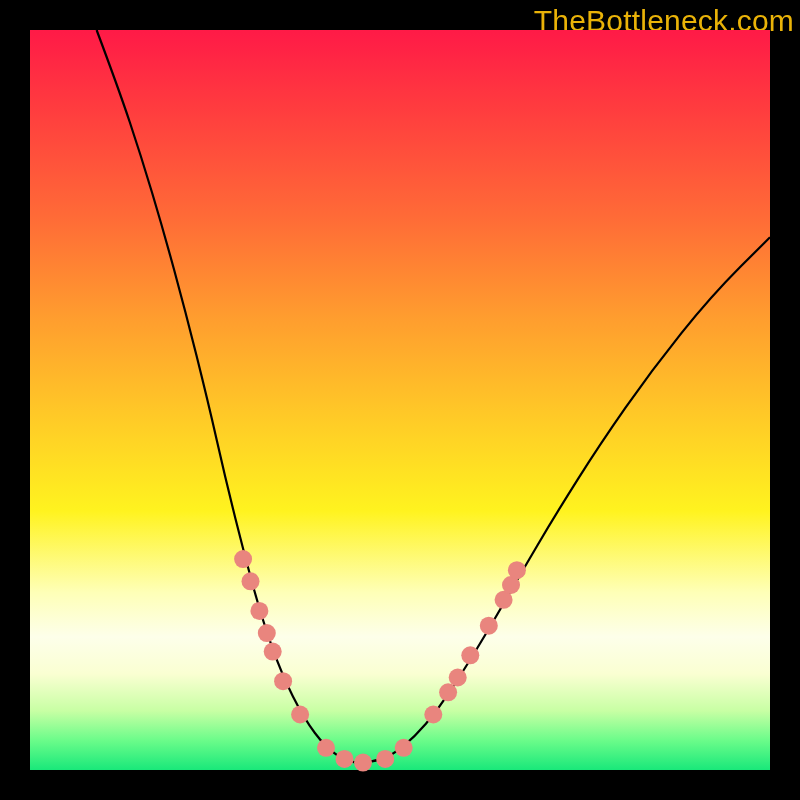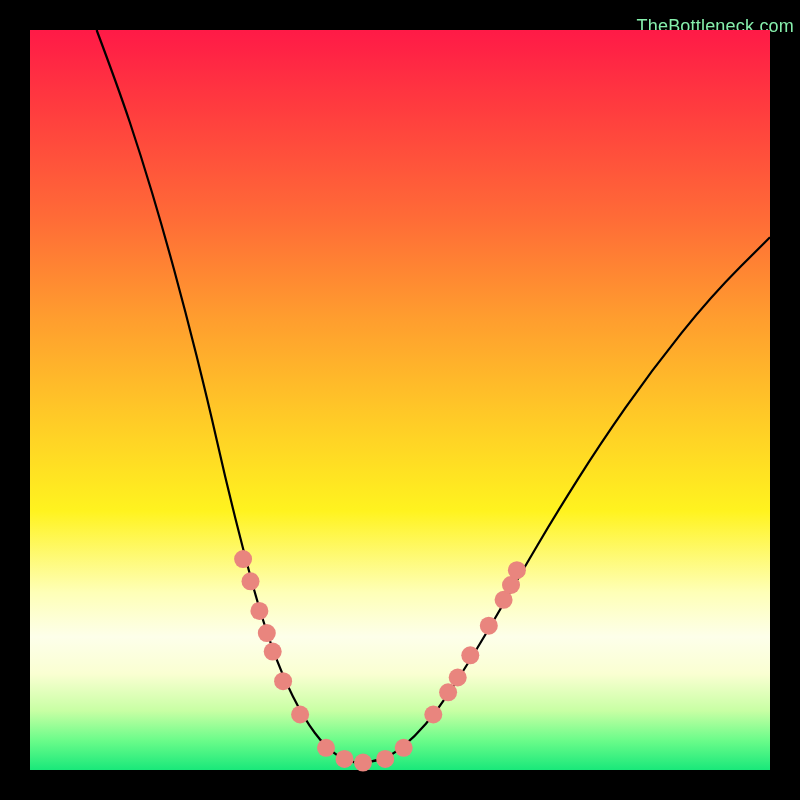--- a/index.html
+++ b/index.html
@@ -37,26 +37,25 @@
       #faffd2 87%,
       #c8ffa4 92%,
       #6bfc8a 96%,
       #19e87a 100%
     );
   }
   .watermark {
     position: absolute;
     top: 4px;
     right: 6px;
-    color: #86efac;
-    font-size: 18px;
+    color: #eab308;
+    font-size: 30px;
     font-weight: 400;
     letter-spacing: 0.2px;
     user-select: none;
-    margin-top: 12px;
   }
   svg.curve {
     position: absolute;
     left: 0;
     top: 0;
     width: 740px;
     height: 740px;
     overflow: visible;
   }
   .curve-path {

